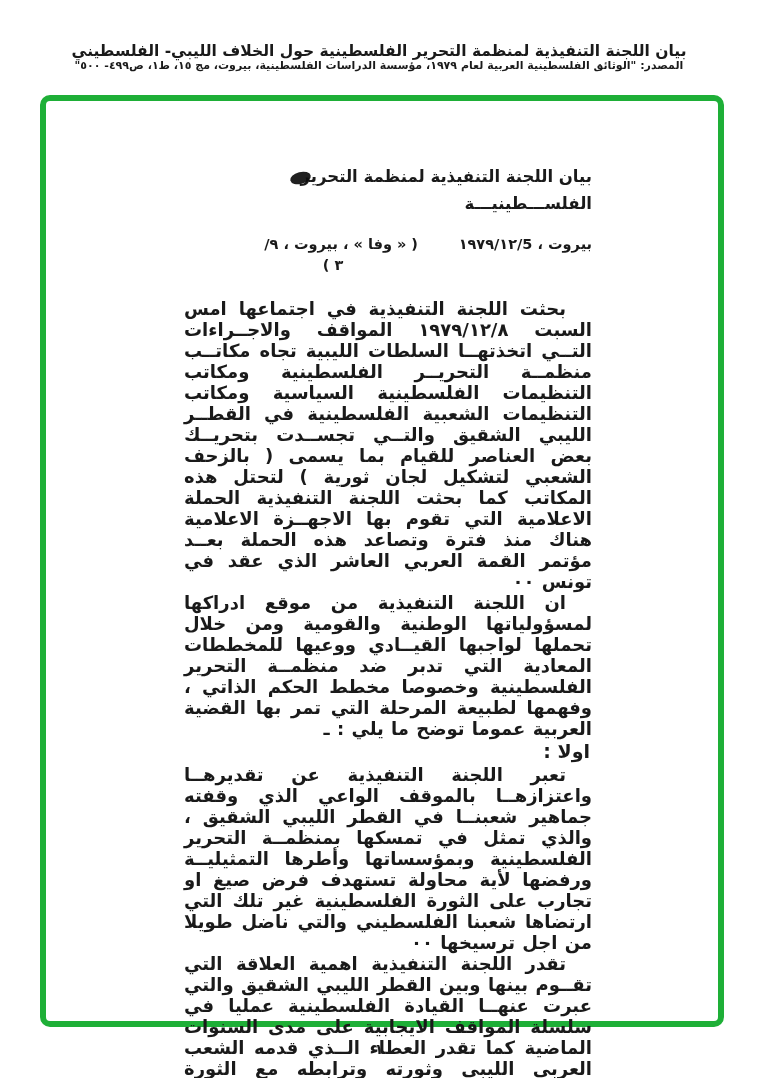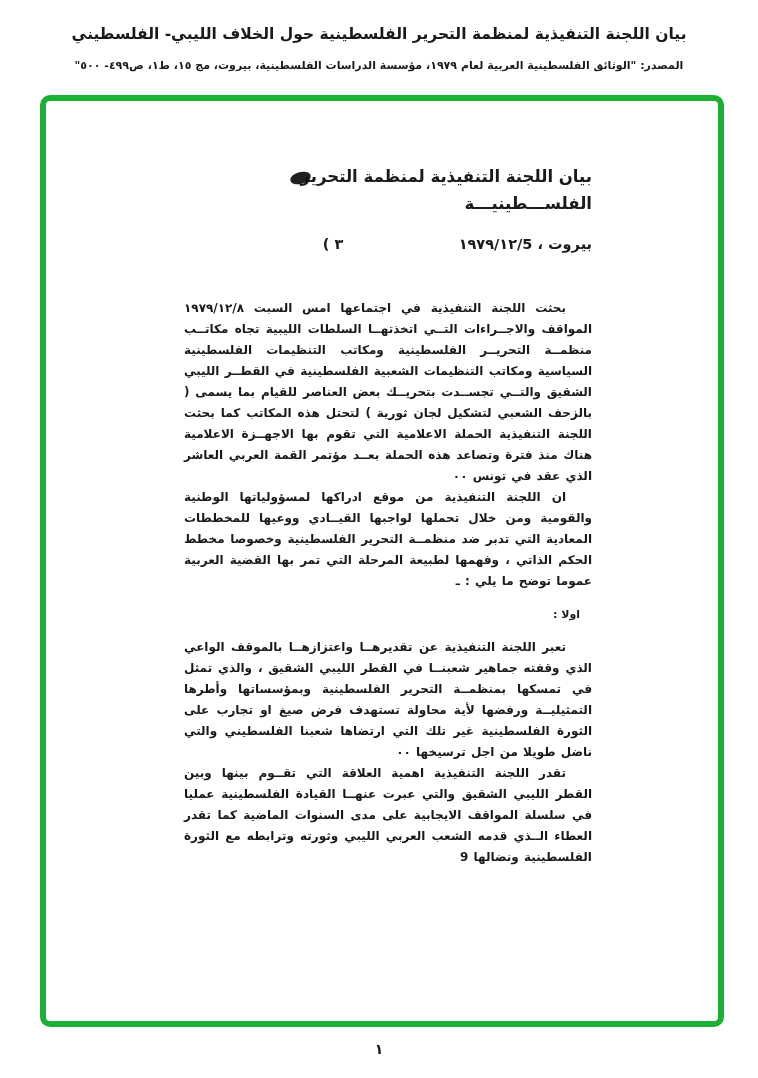--- a/index.html
+++ b/index.html
@@ -1,21 +1,21 @@
 <!DOCTYPE html>
 <html lang="ar"><head>
 <meta charset="utf-8">
 <style>
   html,body{margin:0;padding:0;}
   body{
     width:758px;height:1078px;position:relative;background:#ffffff;
     font-family:"DejaVu Sans",sans-serif;color:#1a1a1a;overflow:hidden;
   }
   .hdr-title{
-    position:absolute;top:25px;left:0;width:758px;text-align:center;
+    position:absolute;top:42px;left:0;width:758px;text-align:center;
     direction:rtl;font-weight:700;font-size:15.5px;letter-spacing:0.2px;
   }
   .hdr-source{
     position:absolute;top:59px;left:0;width:758px;text-align:center;
     direction:rtl;font-weight:700;font-size:11px;
   }
   .frame{
     position:absolute;left:40px;top:95px;width:684px;height:932px;
     box-sizing:border-box;border:6px solid #1eaf37;border-radius:10px;
   }
@@ -32,25 +32,25 @@
     background:#0d0d0d;border-radius:50%;transform:rotate(-14deg);opacity:.92;
   }
   .dateline{
     position:relative;margin-top:17px;height:64px;
     font-size:14.5px;font-weight:700;line-height:21px;
   }
   .dl-right{position:absolute;right:0;top:0;direction:rtl;}
   .dl-left{position:absolute;left:64px;top:0;width:170px;direction:rtl;text-align:right;}
   .dl-left .c{text-align:center;}
   .para{
-    margin:0;font-size:12px;font-weight:700;line-height:21px;
+    margin:0;font-size:18px;font-weight:700;line-height:21px;
     text-align:justify;text-indent:26px;word-spacing:1px;
   }
   .heading{
-    margin:12px;font-size:11px;font-weight:700;line-height:21px;text-align:right;
+    margin:2px;font-size:19px;font-weight:700;line-height:21px;text-align:right;
   }
   .pagenum{
     position:absolute;left:0;top:1041px;width:758px;text-align:center;
     font-weight:700;font-size:14px;
   }
 </style>
 </head>
 <body>
 
 <div class="hdr-title">بيان اللجنة التنفيذية لمنظمة التحرير الفلسطينية حول الخلاف الليبي- الفلسطيني</div>
@@ -61,20 +61,21 @@
 <div class="col">
 
   <div class="doc-title">
     <span class="block">بيان اللجنة التنفيذية لمنظمة التحرير الفلســـطينيـــة</span>
     <span class="ink"></span>
   </div>
 
   <div class="dateline">
     <div class="dl-right">بيروت ، ١٩٧٩/١٢/5</div>
     <div class="dl-left">
+      <div>( « وفا » ، بيروت ، ٩/</div>
       <div class="c">٣ )</div>
     </div>
   </div>
 
   <p class="para">بحثت اللجنة التنفيذية في اجتماعها امس السبت ١٩٧٩/١٢/٨ المواقف والاجــراءات التــي اتخذتهــا السلطات الليبية تجاه مكاتــب منظمــة التحريــر الفلسطينية ومكاتب التنظيمات الفلسطينية السياسية ومكاتب التنظيمات الشعبية الفلسطينية في القطــر الليبي الشقيق والتــي تجســدت بتحريــك بعض العناصر للقيام بما يسمى ( بالزحف الشعبي لتشكيل لجان ثورية ) لتحتل هذه المكاتب كما بحثت اللجنة التنفيذية الحملة الاعلامية التي تقوم بها الاجهــزة الاعلامية هناك منذ فترة وتصاعد هذه الحملة بعــد مؤتمر القمة العربي العاشر الذي عقد في تونس ٠٠</p>
   <p class="para">ان اللجنة التنفيذية من موقع ادراكها لمسؤولياتها الوطنية والقومية ومن خلال تحملها لواجبها القيــادي ووعيها للمخططات المعادية التي تدبر ضد منظمــة التحرير الفلسطينية وخصوصا مخطط الحكم الذاتي ، وفهمها لطبيعة المرحلة التي تمر بها القضية العربية عموما توضح ما يلي : ـ</p>
   <p class="heading">اولا :</p>
   <p class="para">تعبر اللجنة التنفيذية عن تقديرهــا واعتزازهــا بالموقف الواعي الذي وقفته جماهير شعبنــا في القطر الليبي الشقيق ، والذي تمثل في تمسكها بمنظمــة التحرير الفلسطينية وبمؤسساتها وأطرها التمثيليــة ورفضها لأية محاولة تستهدف فرض صيغ او تجارب على الثورة الفلسطينية غير تلك التي ارتضاها شعبنا الفلسطيني والتي ناضل طويلا من اجل ترسيخها ٠٠</p>
   <p class="para">تقدر اللجنة التنفيذية اهمية العلاقة التي تقــوم بينها وبين القطر الليبي الشقيق والتي عبرت عنهــا القيادة الفلسطينية عمليا في سلسلة المواقف الايجابية على مدى السنوات الماضية كما تقدر العطاء الــذي قدمه الشعب العربي الليبي وثورته وترابطه مع الثورة الفلسطينية ونضالها 9</p>
 

